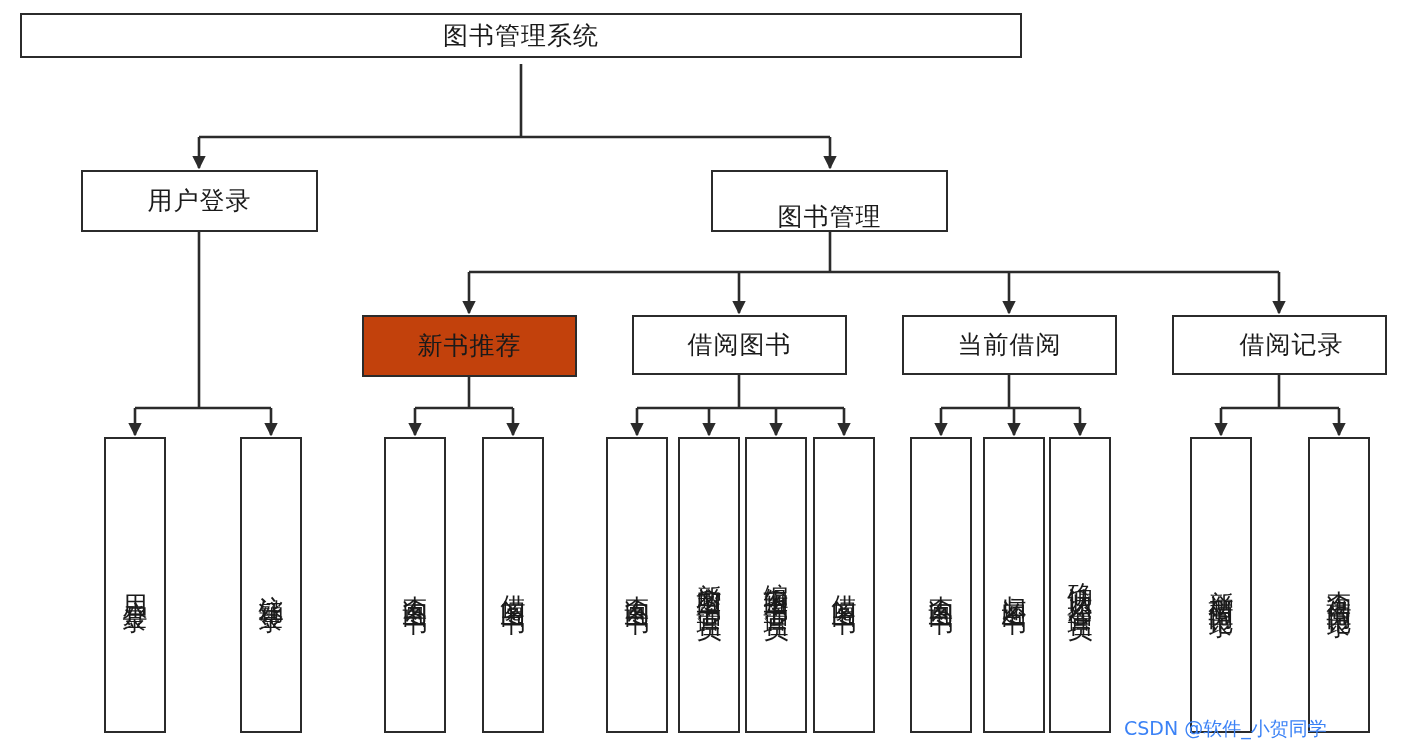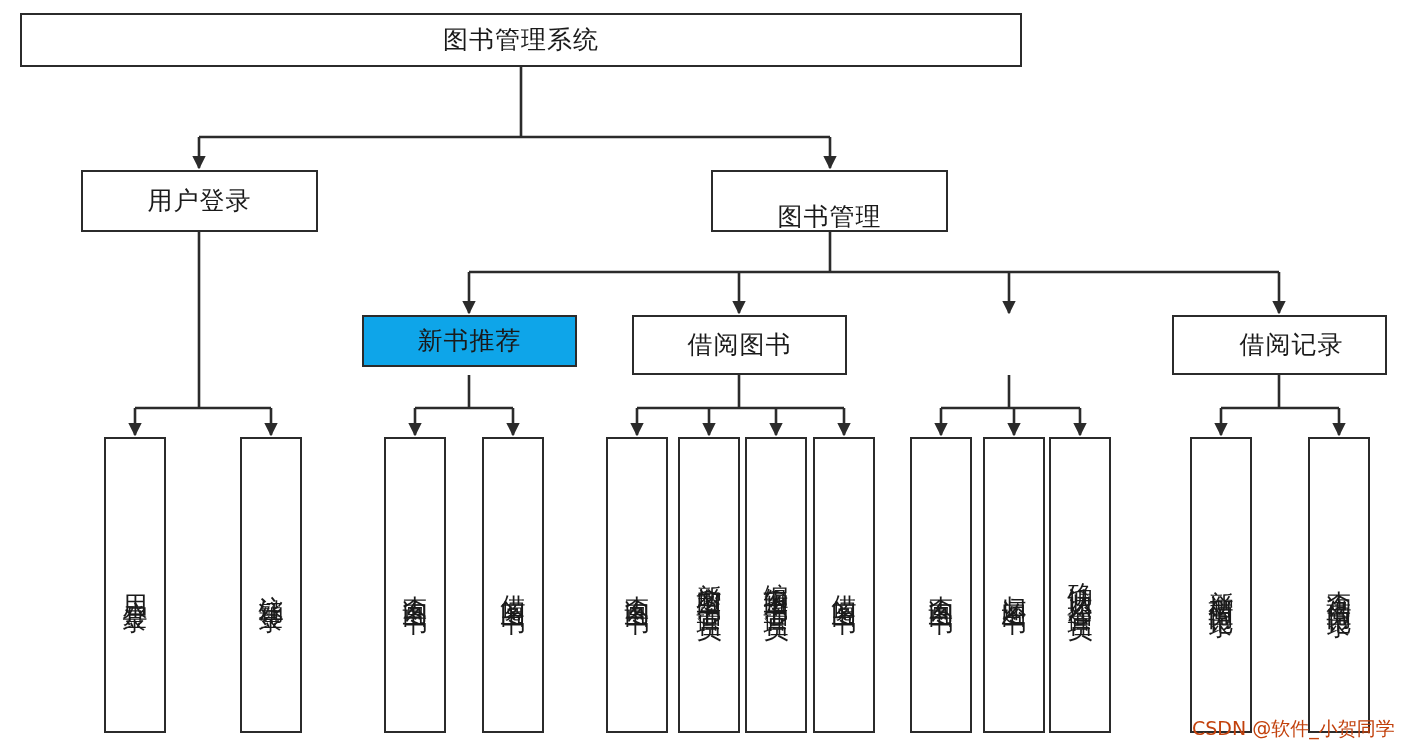--- a/index.html
+++ b/index.html
@@ -116,36 +116,39 @@
       <path d="M 1014 408 L 1014 435" marker-end="url(#arrow)"></path>
       <path d="M 1080 408 L 1080 435" marker-end="url(#arrow)"></path>
 
       <path d="M 1279 375 L 1279 408"></path>
       <path d="M 1221 408 L 1339 408"></path>
       <path d="M 1221 408 L 1221 435" marker-end="url(#arrow)"></path>
       <path d="M 1339 408 L 1339 435" marker-end="url(#arrow)"></path>
     </g>
   </svg>
 
-  <div class="node horiz root" style="left: 20px; top: 13px; width: 1002px; height: 54px; border-color: rgb(43, 43, 43); background: rgb(255, 255, 255); color: rgb(26, 26, 26);">
+  <div class="node horiz root" style="left: 20px; top: 13px; width: 1002px; height: 45px; border-color: rgb(43, 43, 43); background: rgb(255, 255, 255); color: rgb(26, 26, 26);">
     <span>图书管理系统</span>
   </div>
 
   <div class="node horiz" style="left: 81px; top: 170px; width: 237px; height: 62px; border-color: rgb(43, 43, 43); background: rgb(255, 255, 255); color: rgb(26, 26, 26);">
     <span>用户登录</span>
   </div>
   <div class="node horiz" style="left: 711px; top: 170px; width: 237px; height: 62px; border-color: rgb(43, 43, 43); background: rgb(255, 255, 255); color: rgb(26, 26, 26); align-items: flex-end;">
     <span>图书管理</span>
   </div>
 
-  <div class="node horiz" style="left: 362px; top: 315px; width: 215px; height: 52px; border-color: rgb(43, 43, 43); background: #0ea5e9; color: rgb(26, 26, 26);">
+  <div class="node horiz" style="left: 362px; top: 315px; width: 215px; height: 62px; border-color: rgb(43, 43, 43); background: #c2410c; color: rgb(26, 26, 26);">
     <span>新书推荐</span>
   </div>
   <div class="node horiz" style="left: 632px; top: 315px; width: 215px; height: 60px; border-color: rgb(43, 43, 43); background: rgb(255, 255, 255); color: rgb(26, 26, 26);">
     <span>借阅图书</span>
+  </div>
+  <div class="node horiz" style="left: 902px; top: 315px; width: 215px; height: 60px; border-color: rgb(43, 43, 43); background: rgb(255, 255, 255); color: rgb(26, 26, 26);">
+    <span>当前借阅</span>
   </div>
   <div class="node horiz" style="left: 1172px; top: 315px; width: 215px; height: 60px; border-color: rgb(43, 43, 43); background: rgb(255, 255, 255); color: rgb(26, 26, 26); padding-left: 24px;">
     <span>借阅记录</span>
   </div>
 
   <div class="node leaf" style="left: 104px; top: 437px; width: 62px; height: 296px; border-color: rgb(43, 43, 43); background: rgb(255, 255, 255); color: rgb(26, 26, 26);">
     <span class="leaf-text">用户登录</span>
   </div>
   <div class="node leaf" style="left: 240px; top: 437px; width: 62px; height: 296px; border-color: rgb(43, 43, 43); background: rgb(255, 255, 255); color: rgb(26, 26, 26);">
     <span class="leaf-text">注销登录</span>
@@ -177,15 +180,15 @@
   <div class="node leaf" style="left: 1049px; top: 437px; width: 62px; height: 296px; border-color: rgb(43, 43, 43); background: rgb(255, 255, 255); color: rgb(26, 26, 26);">
     <span class="leaf-text">确认归还（管理员）</span>
   </div>
   <div class="node leaf" style="left: 1190px; top: 437px; width: 62px; height: 296px; border-color: rgb(43, 43, 43); background: rgb(255, 255, 255); color: rgb(26, 26, 26);">
     <span class="leaf-text">新增借阅记录</span>
   </div>
   <div class="node leaf" style="left: 1308px; top: 437px; width: 62px; height: 296px; border-color: rgb(43, 43, 43); background: rgb(255, 255, 255); color: rgb(26, 26, 26);">
     <span class="leaf-text">查询借阅记录</span>
   </div>
 
-  <div class="watermark" style="left: 1192px; top: 716px; color: #c2410c;">CSDN @软件_小贺同学</div>
+  <div class="watermark" style="left: 1124px; top: 716px; color: #3b82f6;">CSDN @软件_小贺同学</div>
 
 </div>
 
 </body></html>

